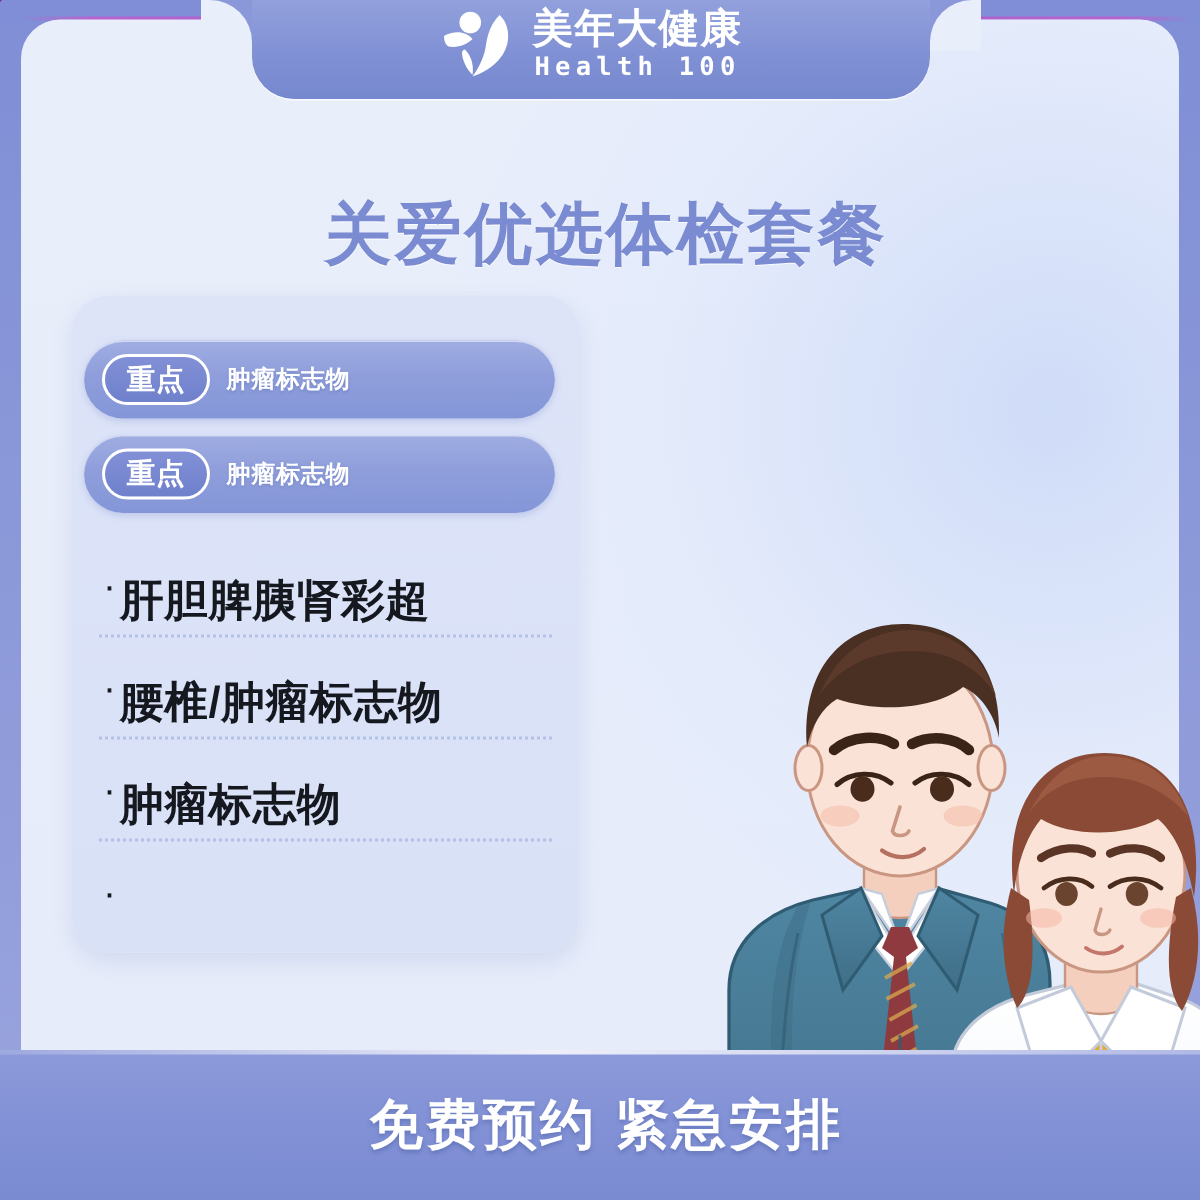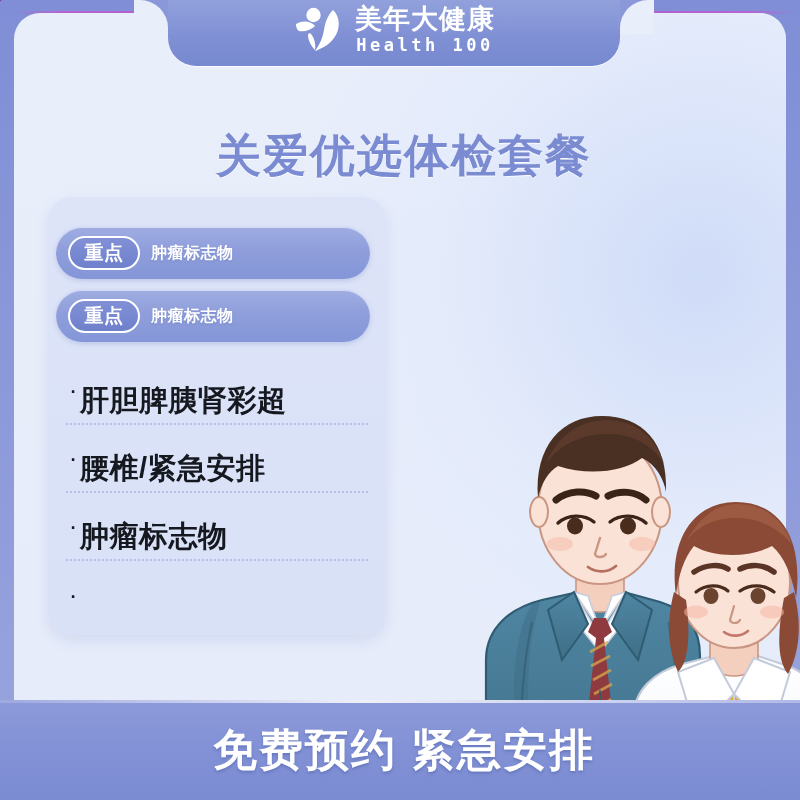--- a/index.html
+++ b/index.html
@@ -260,21 +260,21 @@
     position: absolute;
     left: 0; right: 0; top: 0;
     height: 3px;
     background: linear-gradient(90deg,
         rgba(255,255,255,0.15) 0%,
         rgba(255,255,255,0.85) 45%,
         rgba(255,255,255,0.3) 100%);
   }
   .banner-text {
     color: #ffffff;
-    font-size: 44px;
+    font-size: 36px;
     font-weight: 700;
     letter-spacing: 2px;
     text-shadow: 0 2px 3px rgba(70,90,160,0.45);
   }
 </style>
 </head>
 <body>
 
 <div class="poster">
 
@@ -431,21 +431,21 @@
       <span class="pill-label">肿瘤标志物</span>
     </div>
 
     <div class="items">
       <div class="item">
         <span class="item-bullet">·</span>
         <span class="item-label">肝胆脾胰肾彩超</span>
       </div>
       <div class="item">
         <span class="item-bullet">·</span>
-        <span class="item-label">腰椎/紧急安排</span>
+        <span class="item-label">腰椎/肿瘤标志物</span>
       </div>
       <div class="item">
         <span class="item-bullet">·</span>
         <span class="item-label">肿瘤标志物</span>
       </div>
       <div class="item">
         <span class="item-bullet">·</span>
       </div>
     </div>
   </div>

